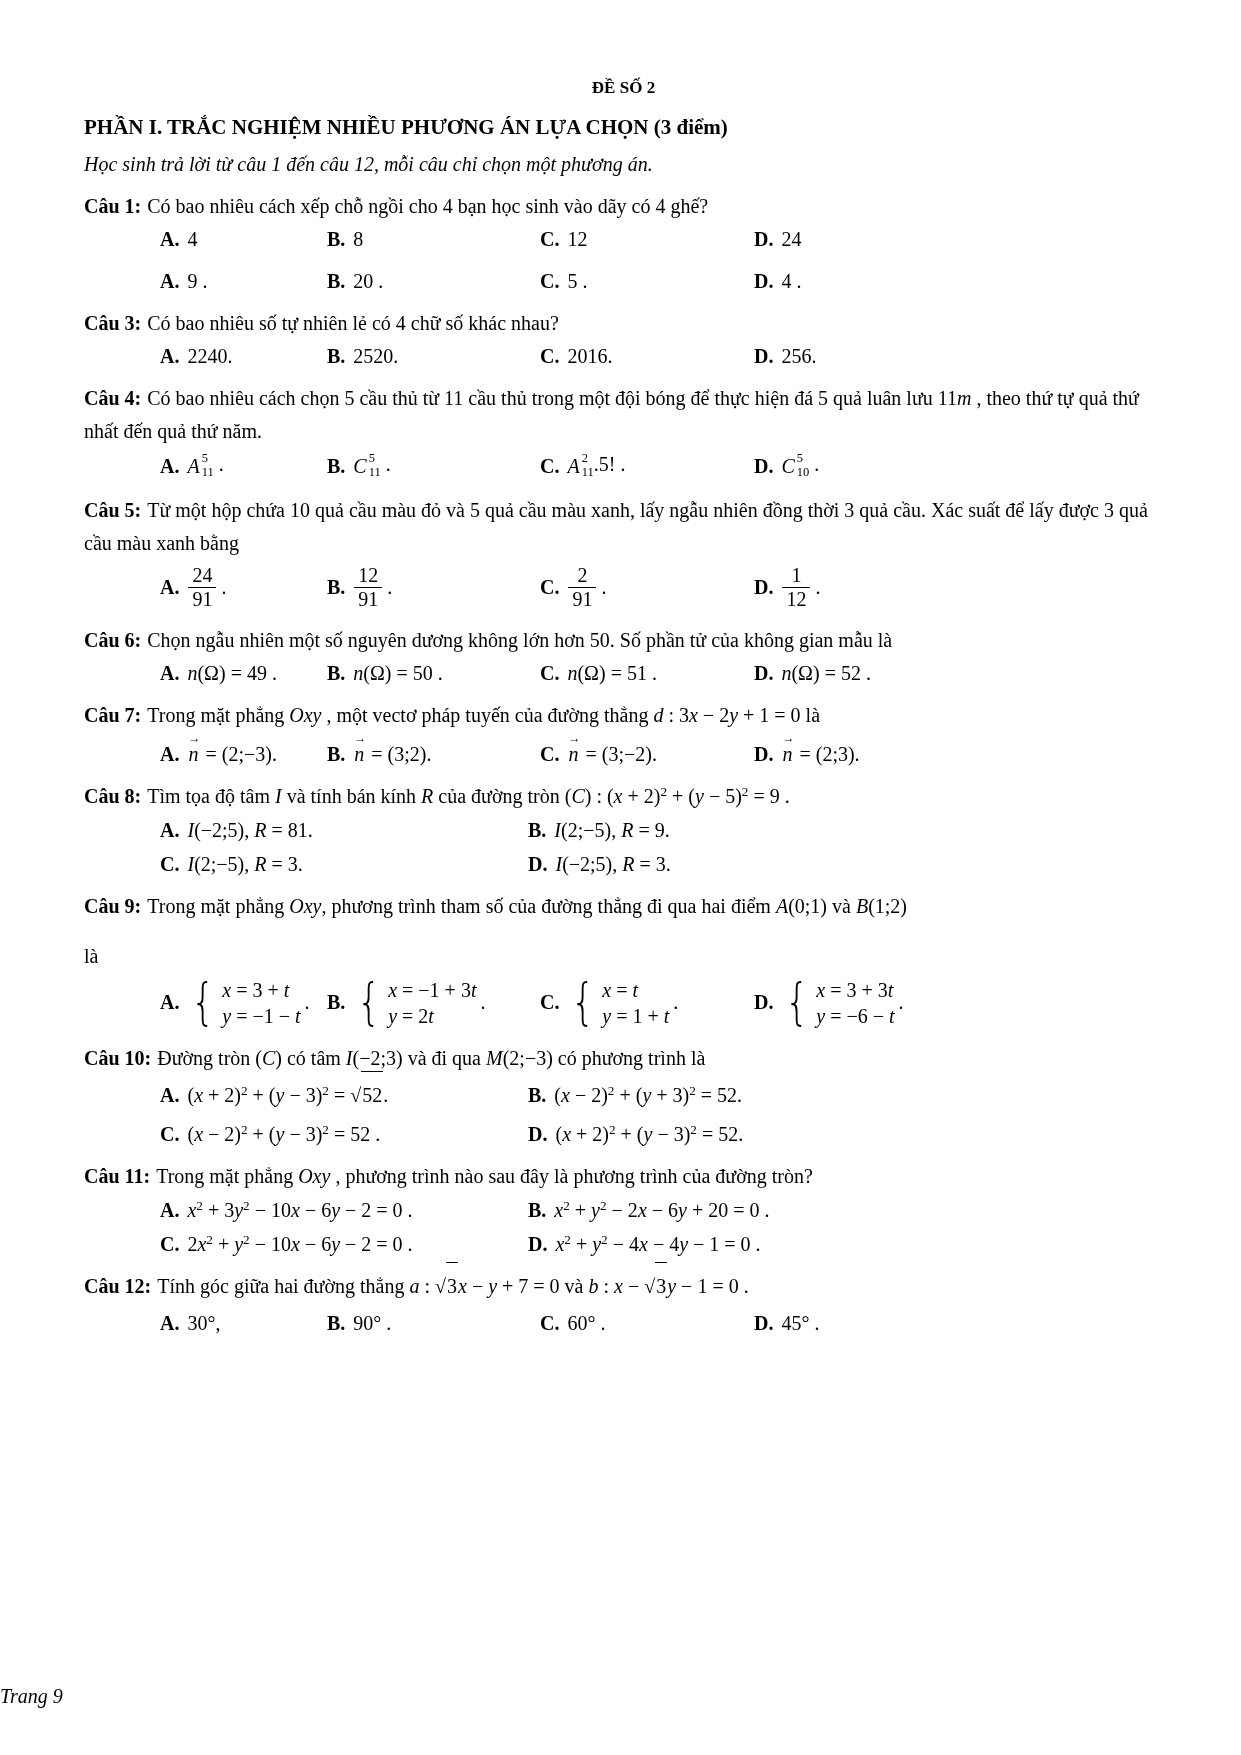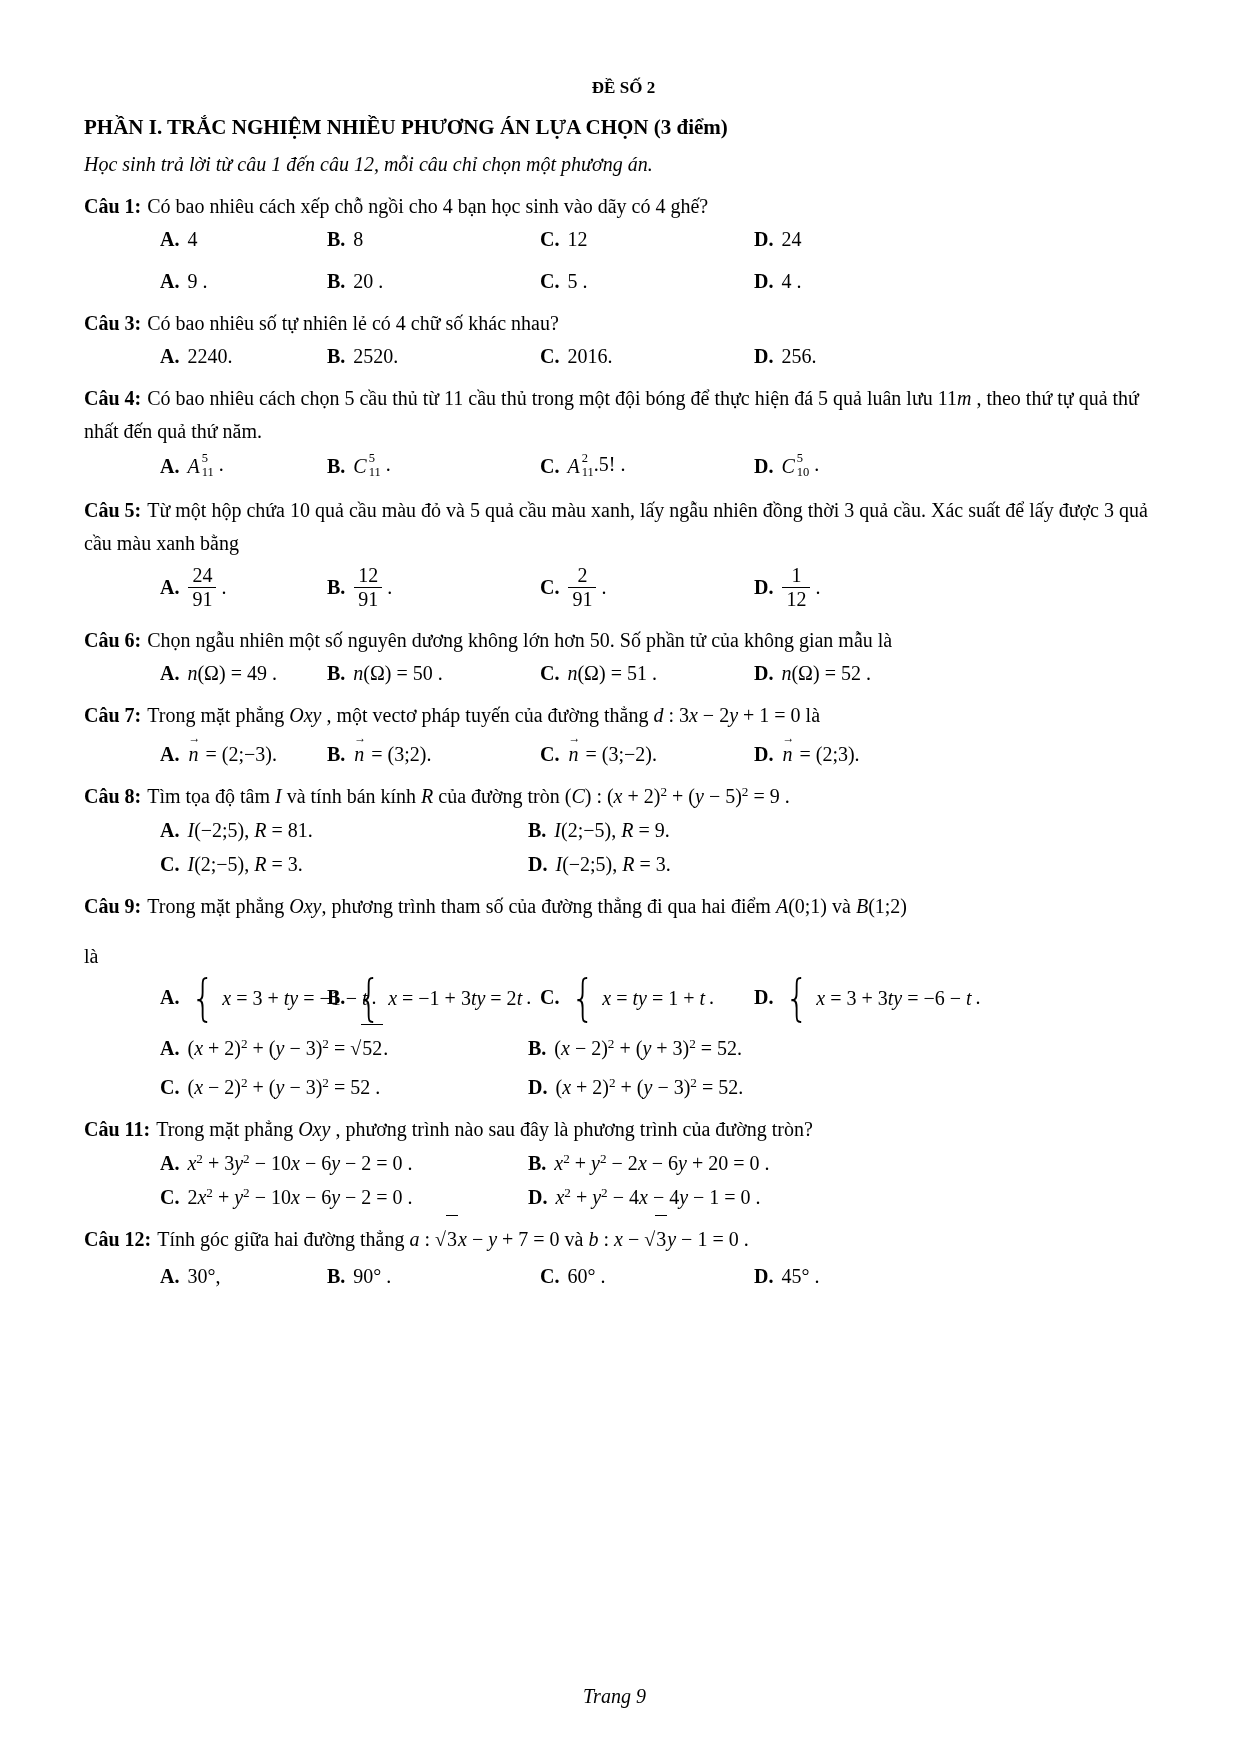--- a/index.html
+++ b/index.html
@@ -25,29 +25,29 @@
   .row2 .opt:nth-child(1){width:368px;}
   .row2{margin-top:1px;}
   i{font-style:italic;}
   sup{font-size:0.66em;line-height:0;vertical-align:0.5em;}
   .frac{display:inline-block;vertical-align:middle;text-align:center;line-height:1.15;margin:4px 1px;}
   .frac .num,.frac .den{display:block;padding:0 4px;}
   .frac .den{border-top:1.4px solid #000;}
   .tail{margin-left:4px;}
   .sys{display:inline-flex;align-items:center;margin:4px 0;}
   .brace{font-family:"DejaVu Sans",sans-serif;font-size:50px;line-height:0.85;margin-right:3px;transform:scaleX(0.75);font-weight:300;}
-  .syslines{display:inline-flex;flex-direction:row;line-height:1.3;}
+  .syslines{display:inline-flex;flex-direction:column;line-height:1.3;}
   .vec{font-style:italic;position:relative;display:inline-block;margin:0 2px 0 1px;}
   .vec::before{content:"→";position:absolute;left:0;top:-0.75em;font-size:0.6em;font-style:normal;}
   .rad{white-space:nowrap;}
   .radb{border-top:1.4px solid #000;padding:12px 1px;}
   .scr{display:inline-flex;align-items:center;vertical-align:middle;margin:2px 0;}
   .scr .base{font-style:italic;}
   .scr .ss{display:inline-flex;flex-direction:column;font-size:12.5px;line-height:1.1;margin-left:2px;}
-  .footer{position:absolute;left:0;right:12px;bottom:42px;text-align:center;font-style:italic;}
+  .footer{position:absolute;left:0;right:12px;bottom:42px;text-align:left;font-style:italic;}
 </style>
 </head>
 <body>
 
 <div class="page">
 
   <h1 class="title">ĐỀ SỐ 2</h1>
   <h2 class="section">PHẦN I. TRẮC NGHIỆM NHIỀU PHƯƠNG ÁN LỰA CHỌN (3 điểm)</h2>
   <p class="instructions">Học sinh trả lời từ câu 1 đến câu 12, mỗi câu chỉ chọn một phương án.</p>
 
@@ -313,20 +313,21 @@
               <span><i>x</i> = 3 + 3<i>t</i></span>
               <span><i>y</i> = −6 − <i>t</i></span>
             </span>
           </span>
           <span class="tail">.</span>
         </span>
     </div>
   </div>
 
   <div class="q">
+    <p><b class="qlabel">Câu 10:</b><span>Đường tròn (<i>C</i>) có tâm <i>I</i>(−2;3) và đi qua <i>M</i>(2;−3) có phương trình là</span></p>
     <div class="opts row2" style="margin-top:4px;">
       <span class="opt">
           <b class="olabel">A.</b>
           <span class="otext">(<i>x</i> + 2)<sup>2</sup> + (<i>y</i> − 3)<sup>2</sup> = <span class="rad">√<span class="radb">52</span></span>.</span>
         </span>
       <span class="opt">
           <b class="olabel">B.</b>
           <span class="otext">(<i>x</i> − 2)<sup>2</sup> + (<i>y</i> + 3)<sup>2</sup> = 52.</span>
         </span>
     </div>

